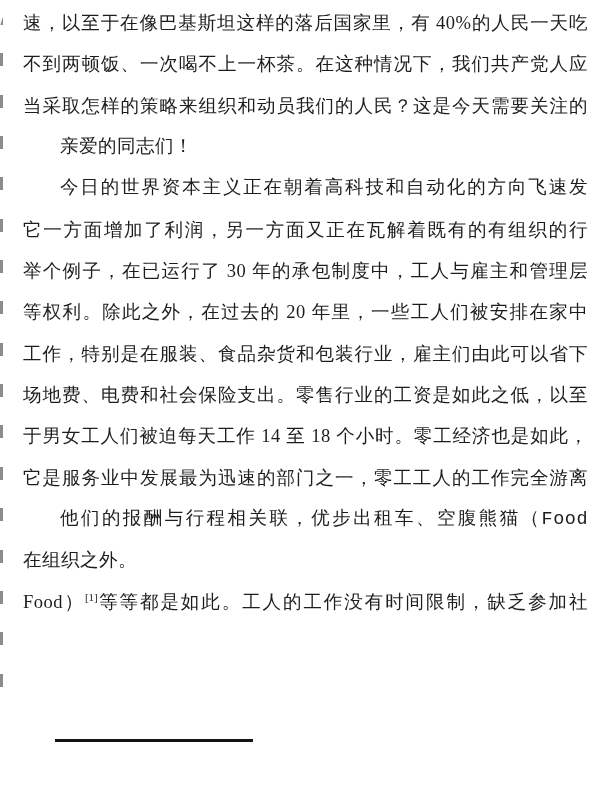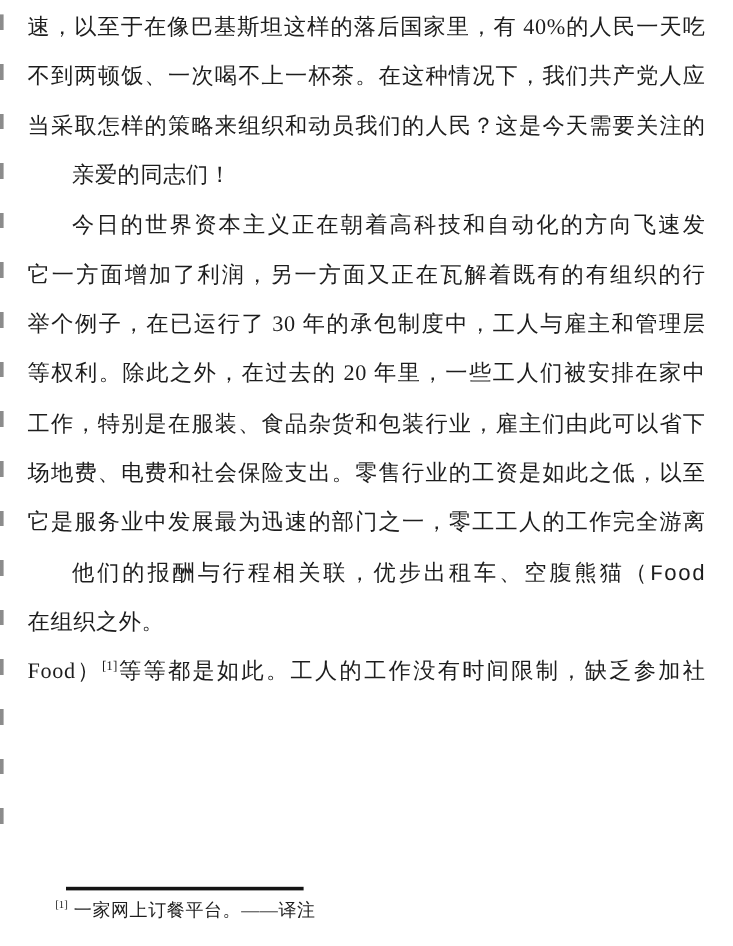--- a/index.html
+++ b/index.html
@@ -7,20 +7,21 @@
     padding: 0;
     background: #ffffff;
   }
   .page {
     position: relative;
     width: 611px;
     height: 788px;
     background: #ffffff;
     overflow: hidden;
     font-family: "Liberation Serif", "DejaVu Serif", serif;
+    border-radius: 30px;
   }
   
   .edge-artifacts {
     position: absolute;
     left: 0;
     top: 12px;
     width: 3px;
     height: 690px;
     background: repeating-linear-gradient(
       to bottom,
@@ -99,26 +100,24 @@
     <div class="line">当采取怎样的策略来组织和动员我们的人民？这是今天需要关注的</div>
 
     <div class="line nl ind">亲爱的同志们！</div>
 
     <div class="line ind">今日的世界资本主义正在朝着高科技和自动化的方向飞速发展，</div>
     <div class="line">它一方面增加了利润，另一方面又正在瓦解着既有的有组织的行业。</div>
     <div class="line">举个例子，在已运行了 30 年的承包制度中，工人与雇主和管理层</div>
     <div class="line">等权利。除此之外，在过去的 20 年里，一些工人们被安排在家中</div>
     <div class="line">工作，特别是在服装、食品杂货和包装行业，雇主们由此可以省下</div>
     <div class="line">场地费、电费和社会保险支出。零售行业的工资是如此之低，以至</div>
+    <div class="line">于男女工人们被迫每天工作 14 至 18 个小时。零工经济也是如此，</div>
     <div class="line">它是服务业中发展最为迅速的部门之一，零工工人的工作完全游离</div>
     <div class="line ind">他们的报酬与行程相关联，优步出租车、空腹熊猫（Food</div>
 
     <div class="line nl">在组织之外。</div>
     <div class="line"><span>Food）</span><sup class="fn-ref">[1]</sup><span>等等都是如此。工人的工作没有时间限制，缺乏参加社</span></div>
   </div>
 
   <div class="fn-rule"></div>
 
-  <div class="footnote">
-    <sup class="fn-marker">[1]</sup><span>一家网上订餐平台。——译注</span>
-  </div>
 
 </div>
 
 </body></html>

